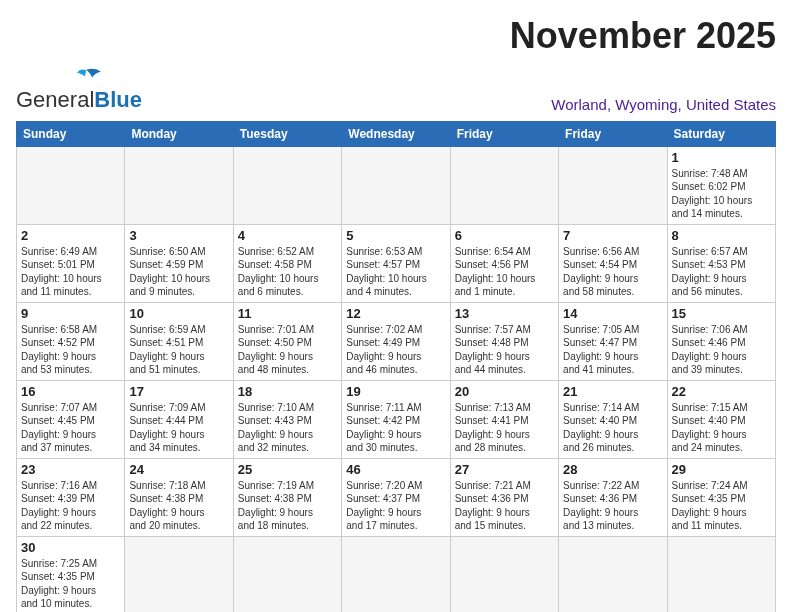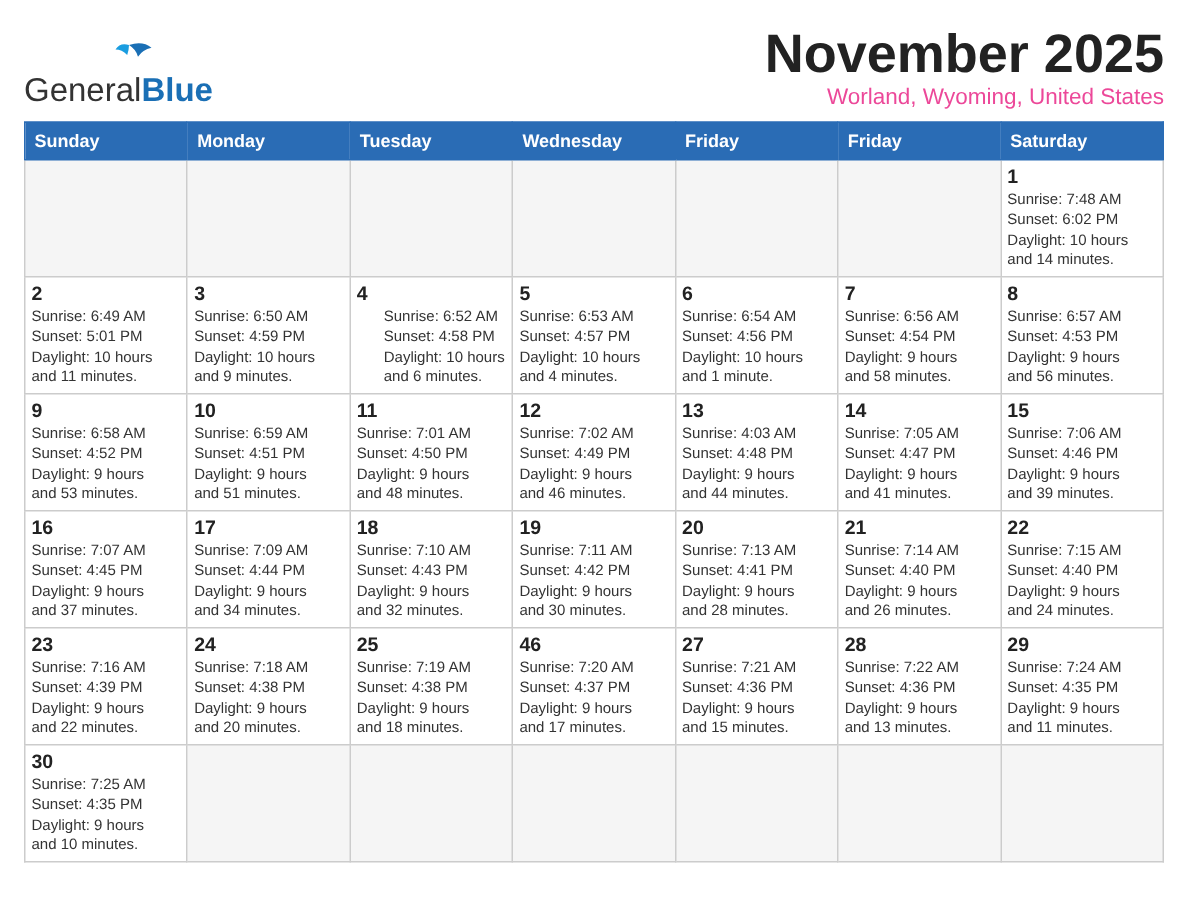--- a/index.html
+++ b/index.html
@@ -42,21 +42,22 @@
     }
     .month-title {
       font-size: 36px;
       font-weight: bold;
       color: #222;
       line-height: 1.1;
       margin-left: 48px;
     }
     .location-title {
       font-size: 15px;
-      color: #ec4899;
+      color: #4c1d95;
+      margin-top: 40px;
     }
     .calendar {
       width: 100%;
       border-collapse: collapse;
       border: 1px solid #bbb;
     }
     .calendar th {
       background: #2a6cb5;
       color: #fff;
       font-size: 12px;
@@ -147,21 +148,21 @@
         </td>
         <td>
           <div class="day-number">3</div>
           <div class="day-info" style="white-space: pre-line;">Sunrise: 6:50 AM
 Sunset: 4:59 PM
 Daylight: 10 hours
 and 9 minutes.</div>
         </td>
         <td>
           <div class="day-number">4</div>
-          <div class="day-info" style="white-space: pre-line; margin-left: 18px;">Sunrise: 6:52 AM
+          <div class="day-info" style="white-space: pre-line;">Sunrise: 6:52 AM
 Sunset: 4:58 PM
 Daylight: 10 hours
 and 6 minutes.</div>
         </td>
         <td>
           <div class="day-number">5</div>
           <div class="day-info" style="white-space: pre-line;">Sunrise: 6:53 AM
 Sunset: 4:57 PM
 Daylight: 10 hours
 and 4 minutes.</div>
@@ -212,21 +213,21 @@
         </td>
         <td>
           <div class="day-number">12</div>
           <div class="day-info" style="white-space: pre-line;">Sunrise: 7:02 AM
 Sunset: 4:49 PM
 Daylight: 9 hours
 and 46 minutes.</div>
         </td>
         <td>
           <div class="day-number">13</div>
-          <div class="day-info" style="white-space: pre-line;">Sunrise: 4:03 AM
+          <div class="day-info" style="white-space: pre-line;">Sunrise: 7:57 AM
 Sunset: 4:48 PM
 Daylight: 9 hours
 and 44 minutes.</div>
         </td>
         <td>
           <div class="day-number">14</div>
           <div class="day-info" style="white-space: pre-line;">Sunrise: 7:05 AM
 Sunset: 4:47 PM
 Daylight: 9 hours
 and 41 minutes.</div>

